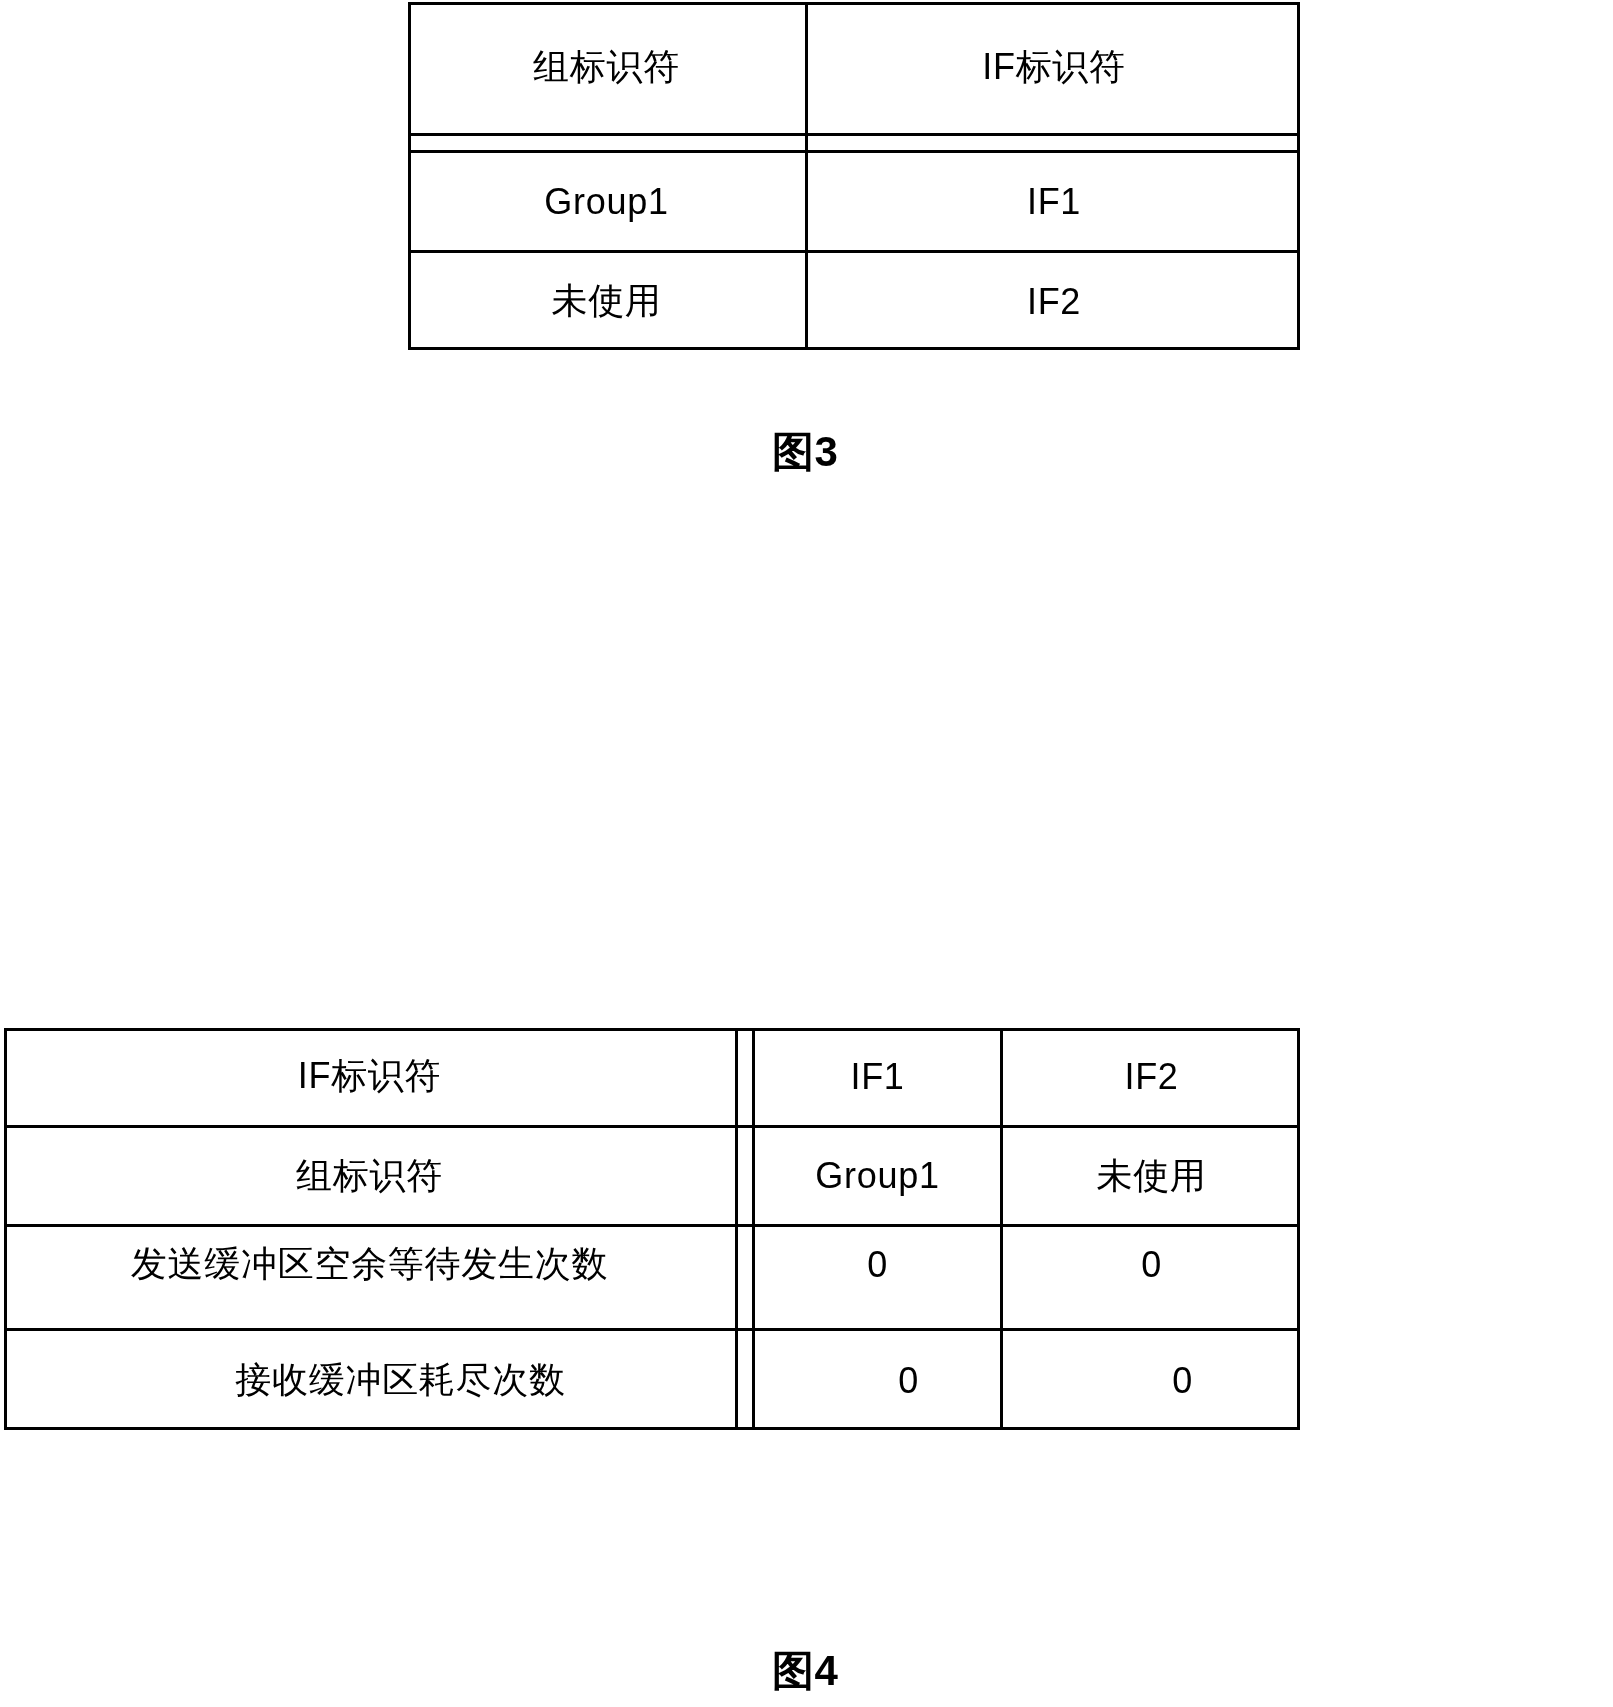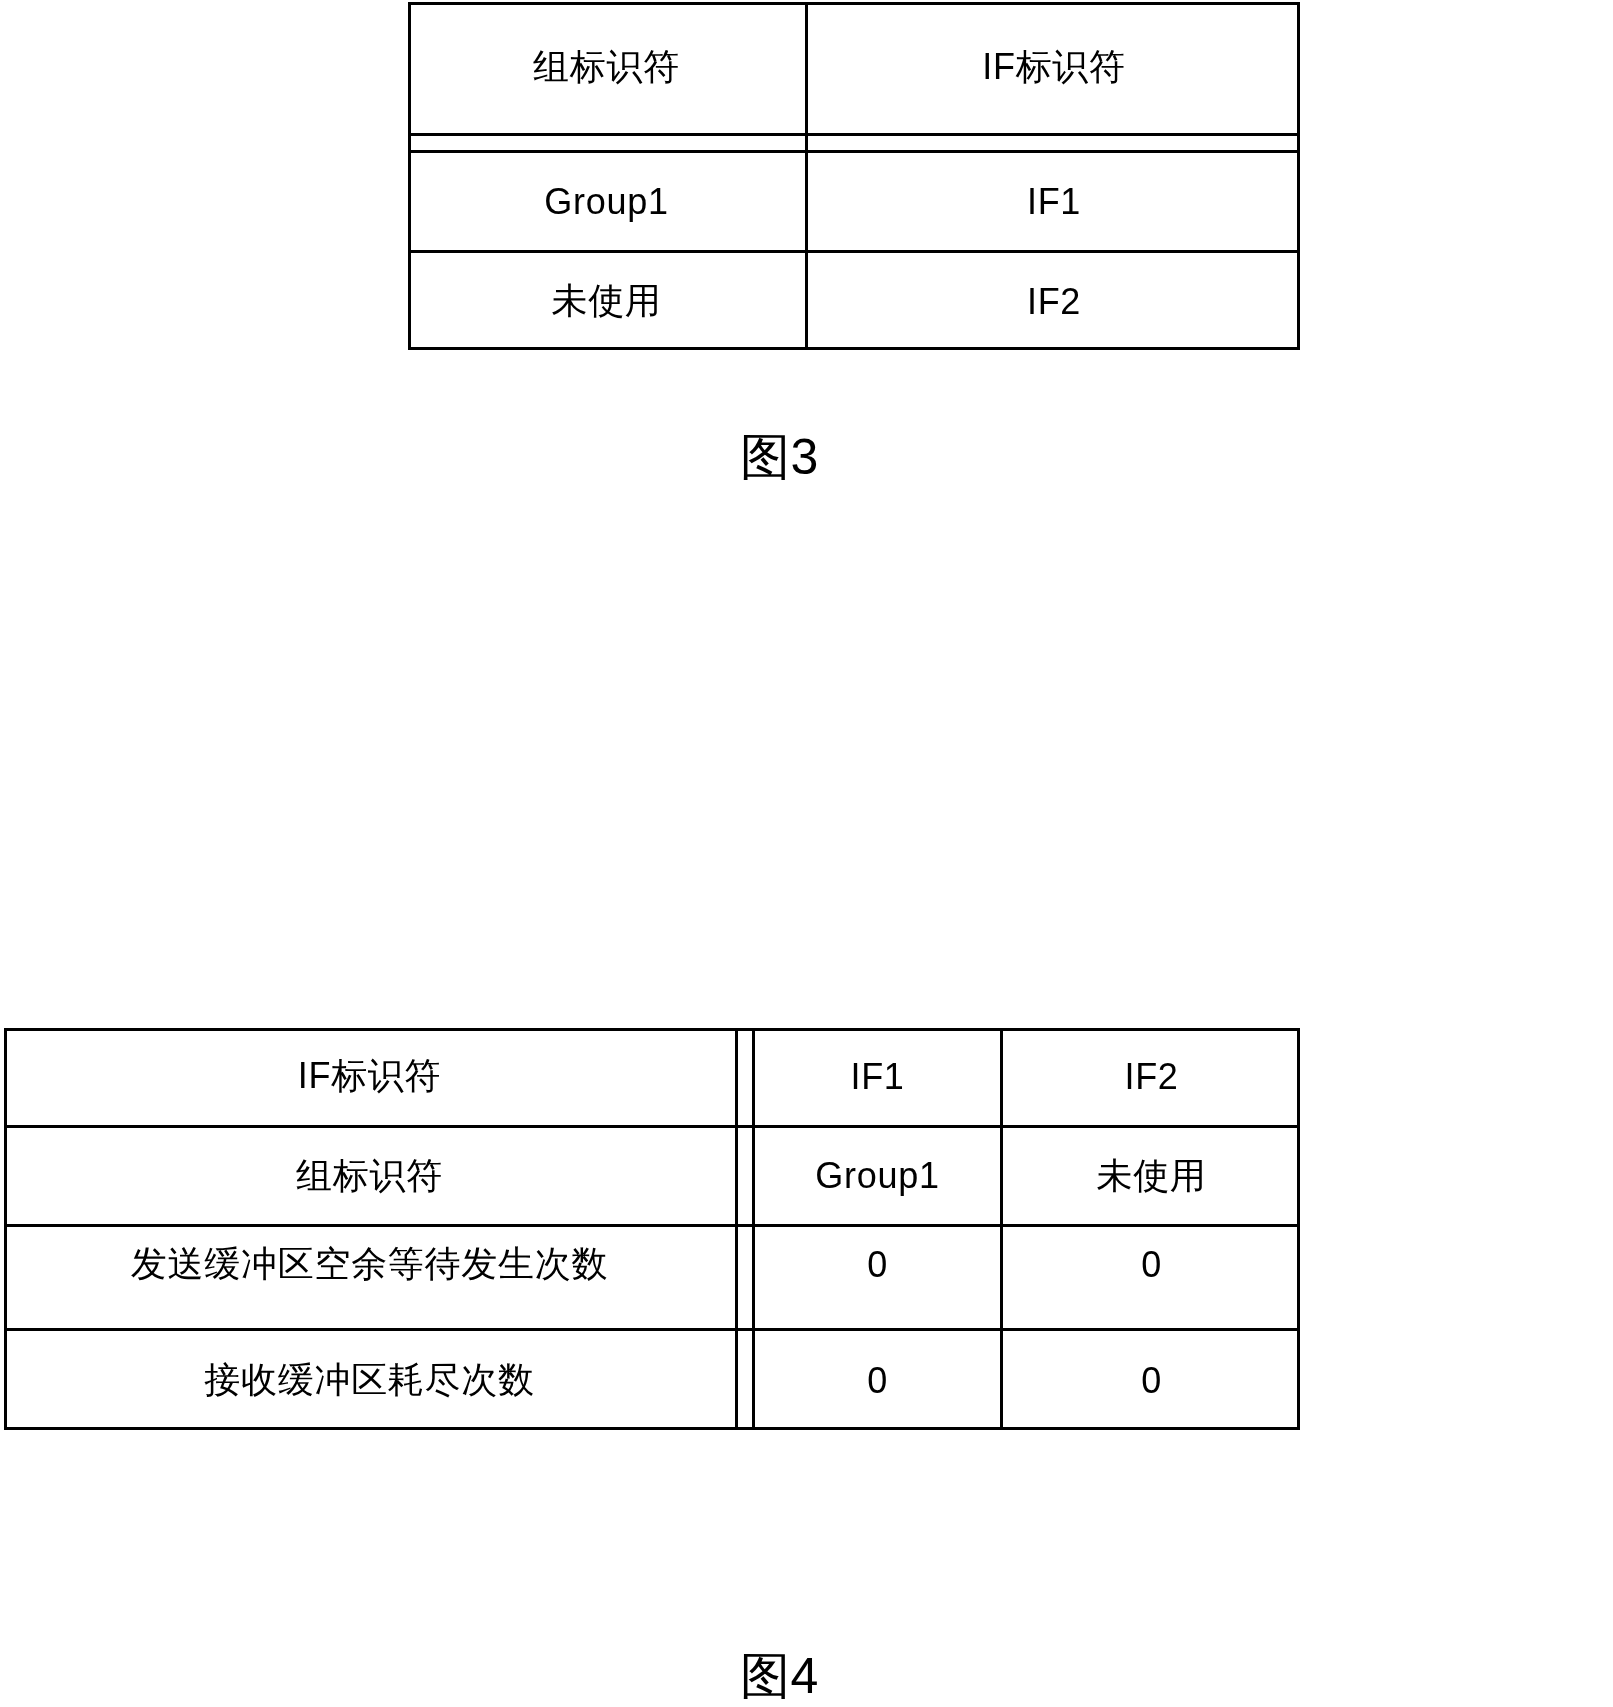--- a/index.html
+++ b/index.html
@@ -80,24 +80,25 @@
   }
   #table3 .r0 { top: 0px;   height: 131px; }
   #table3 .r1 { top: 151px; height: 97px; }
   #table3 .r2 { top: 251px; height: 97px; }
   #table3 .c0 { left: 0px;   width: 397px; }
   #table3 .c1 { left: 400px; width: 492px; }
 
   
   .fig-label {
     position: absolute;
-    font-size: 50px;
-    font-weight: 400;
+    font-size: 42px;
+    font-weight: 700;
     letter-spacing: 0.01em;
     white-space: nowrap;
+    margin-left: 32px;
   }
   #fig3-label { left: 740px; top: 424px; }
   #fig4-label { left: 740px; top: 1643px; }
 
   
   #table4 {
     position: absolute;
     left: 4px;
     top: 1028px;
     width: 1296px;
@@ -141,21 +142,21 @@
     width: 3px;
     background: #000;
   }
   #table4 .t4-cell {
     position: absolute;
     font-size: 36px;
   }
   #table4 .q0 { top: 0px;   height: 97px; }
   #table4 .q1 { top: 100px; height: 96px; }
   #table4 .q2 { top: 199px; height: 75px; }
-  #table4 .q3 { top: 303px; height: 99px; }
+  #table4 .q3 { top: 303px; height: 99px; padding-left: 31px; }
   #table4 .k0 { left: 0px;   width: 731px; }
   #table4 .k1 { left: 751px; width: 245px; }
   #table4 .k2 { left: 999px; width: 297px; }
 
   
   #brace-group {
     position: absolute;
     left: 1302px;
     top: 1172px;
     width: 311px;

